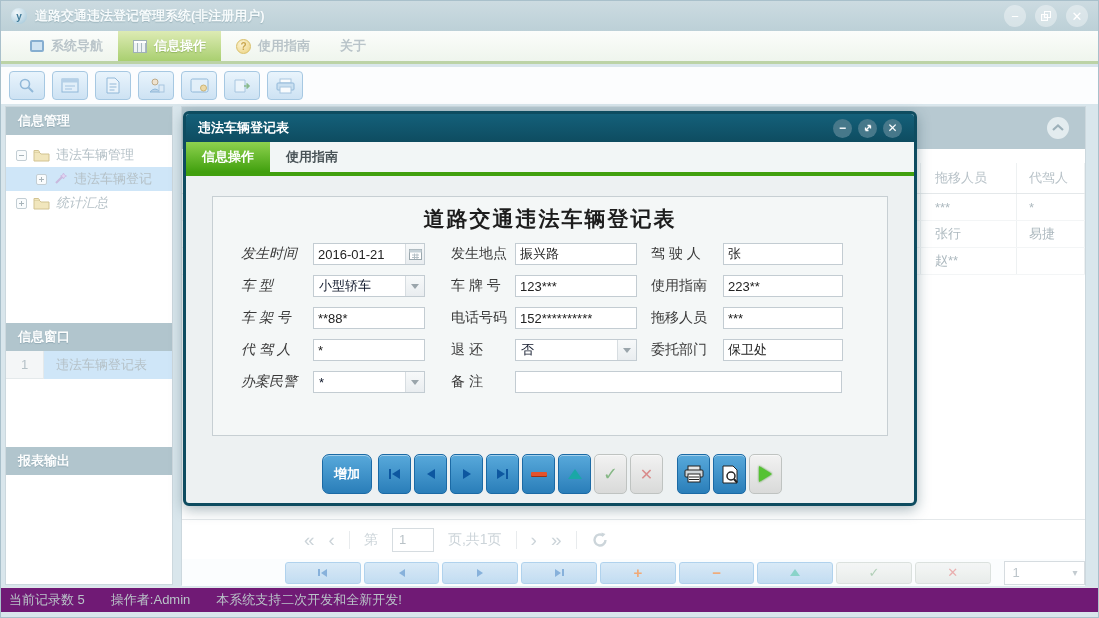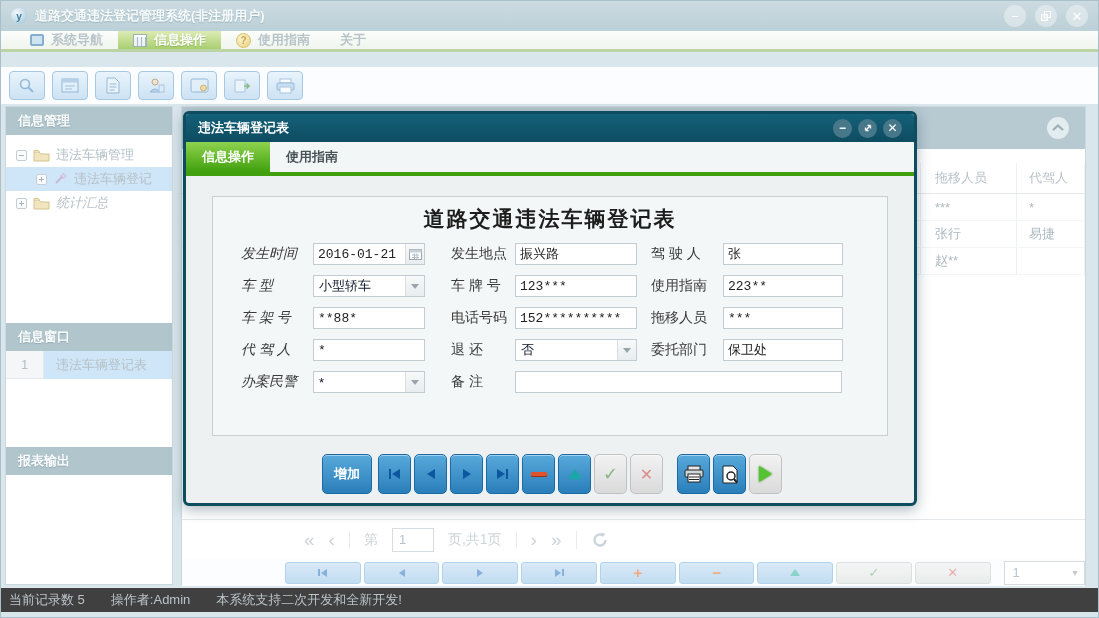--- a/index.html
+++ b/index.html
@@ -14,21 +14,21 @@
   .titlebar .title { color:#f7fbfc; font-size:13px; font-weight:bold; text-shadow:0 1px 1px rgba(120,150,160,.5); }
   .win-ctrls { margin-left:auto; display:flex; gap:9px; }
   .win-ctrl { width:22px; height:22px; border-radius:50%; background:rgba(255,255,255,.38);
     display:flex; align-items:center; justify-content:center; color:#fff; font-size:13px; cursor:pointer; }
   .restore-glyph { position:relative; width:10px; height:10px; }
   .restore-glyph span { position:absolute; width:7px; height:7px; border:1.5px solid #fff; background:transparent; }
   .restore-glyph span:first-child { right:0; top:0; }
   .restore-glyph span:last-child { left:0; bottom:0; background:rgba(255,255,255,.25); }
 
   
-  .menubar { position:absolute; left:0; top:30px; width:100%; height:21px;
+  .menubar { position:absolute; left:0; top:30px; width:100%; height:33px;
     background:linear-gradient(#fbfdfb,#eff5ed); border-bottom:3px solid #bcd3a6; display:flex; align-items:stretch; padding-left:14px; }
   .menu-item { display:flex; align-items:center; gap:7px; padding:0 15px; font-size:13px; font-weight:bold; color:#b9c4c9; cursor:pointer; }
   .menu-item.active { background:linear-gradient(#ddebb4,#a9cf70); color:#fff; text-shadow:0 1px 1px rgba(110,150,60,.5); }
   .mi-square { width:14px; height:12px; border:2px solid #86aed0; background:#cfe3f2; border-radius:2px; }
   .mi-grid { width:14px; height:13px; background:
      linear-gradient(#fff,#fff) 0 0/100% 2px no-repeat,
      repeating-linear-gradient(90deg,#eef3f5 0 3px,#a8b8bf 3px 4px),
      repeating-linear-gradient(#eef3f5 0 3px,#a8b8bf 3px 4px); border:1px solid #9fb0b8; }
   .mi-help { width:15px; height:15px; border-radius:50%; background:radial-gradient(circle at 35% 30%, #fbf3d4, #ecd27e);
     border:1px solid #d9c06a; color:#caa64e; font-size:10px; font-weight:bold; display:flex; align-items:center; justify-content:center; }
@@ -83,21 +83,21 @@
 
   .bottom-toolbar { position:absolute; left:0; top:452px; width:100%; height:27px; background:#fbfdfe; display:flex; align-items:center; padding-left:103px; gap:3px; }
   .bt-btn { width:80px; height:22px; border:1px solid #a8ceec; border-radius:3px; background:linear-gradient(#d6e8f7,#bcd9f0);
     display:flex; align-items:center; justify-content:center; opacity:.9; cursor:pointer; }
   .bt-btn.gray { background:linear-gradient(#f4f6f5,#e7ebe9); border-color:#d8dedb; }
   .bt-combo { margin-left:10px; width:86px; height:24px; border:1px solid #d6dce0; background:#fff; display:flex; align-items:center; cursor:pointer; }
   .bt-combo .val { flex:1; font-size:13px; color:#bcc5ca; padding-left:8px; }
   .bt-combo .arrow { width:18px; display:flex; justify-content:center; color:#c3cbd0; font-size:10px; }
 
   
-  .statusbar { position:absolute; left:0; top:586px; width:100%; height:25px; background:#404040; border-top:1px solid #e1e7ea;
+  .statusbar { position:absolute; left:0; top:586px; width:100%; height:25px; background:#701a75; border-top:1px solid #e1e7ea;
     display:flex; align-items:center; gap:26px; padding-left:8px; font-size:13px; color:#b9c3c8; }
 
   
   .dialog { position:absolute; left:182px; top:110px; width:734px; height:395px; border:3px solid #0e4c60; border-radius:6px;
     background:#edf1f2; box-shadow:0 4px 14px rgba(20,60,75,.35); z-index:10; }
   .dlg-title { height:28px; background:linear-gradient(#14607a,#0e4c60); display:flex; align-items:center; padding:0 12px;
     color:#fff; font-size:13px; font-weight:bold; border-radius:3px 3px 0 0; }
   .dlg-ctrls { margin-left:auto; display:flex; gap:6px; }
   .dlg-ctrl { width:19px; height:19px; border-radius:50%; background:#47788a; color:#fff; font-size:12px;
     display:flex; align-items:center; justify-content:center; cursor:pointer; }
@@ -108,30 +108,30 @@
   .dlg-body { position:relative; height:330px; }
   .form-box { position:absolute; left:26px; right:26px; top:20px; height:240px; border:1px solid #c7cfd3; background:#f4f7f7; }
   .form-title { margin-top:8px; text-align:center; font-family:"Liberation Serif","DejaVu Serif",serif;
     font-size:21px; font-weight:bold; color:#1d1d1d; letter-spacing:2px; }
   .frow { display:flex; align-items:center; margin:10px 0 0 28px; height:22px; }
   .flabel { font-size:14px; color:#3a3a3a; flex:none; }
   .l1 { width:72px;font-style:italic; } .l2 { width:64px; } .l3 { width:72px; }
   .g1gap { width:26px; flex:none; } .g2gap { width:14px; flex:none; }
   .ctrl { height:22px; border:1px solid #c3ccd2; background:#fff; display:flex; align-items:center; flex:none; }
   .w1 { width:112px; } .w2 { width:122px; } .w3 { width:120px; } .wide { width:327px; }
-  .ctrl input { border:none; outline:none; flex:1; min-width:0; height:100%; font-size:13px; color:#222; padding:0 4px; background:transparent; font-family:Liberation Mono, monospace; }
+  .ctrl input { border:none; outline:none; flex:1; min-width:0; height:100%; font-size:13px; color:#222; padding:0 4px; background:transparent; font-family:Liberation Sans, sans-serif; }
   .ctrl .sel-val { flex:1; font-size:13px; color:#0f172a; padding-left:5px; }
   .ctrl .side-btn { width:19px; height:100%; border-left:1px solid #d7dde1; background:linear-gradient(#f7f9fa,#e9edf0);
     display:flex; align-items:center; justify-content:center; cursor:pointer; flex:none; }
   .dd-arrow { width:0; height:0; border-left:4px solid transparent; border-right:4px solid transparent; border-top:5px solid #9aa5ab; }
 
   .dlg-btnrow { position:absolute; left:136px; top:278px; display:flex; gap:3px; align-items:center; }
   .dlg-btn { height:40px; border:1px solid #1b6aa5; border-radius:5px; background:linear-gradient(#58a9db,#2a7eb9);
     box-shadow:inset 0 1px 0 rgba(255,255,255,.45); display:flex; align-items:center; justify-content:center; cursor:pointer; }
-  .dlg-btn.add { width:50px; color:#fff; font-size:13px; font-weight:bold; margin-right:3px; }
+  .dlg-btn.add { width:50px; color:#fff; font-size:13px; font-weight:bold; margin-right:3px;border-radius:7px; }
   .dlg-btn.sq { width:33px; }
   .dlg-btn.gray { background:linear-gradient(#f2f2f2,#d9dad9); border-color:#bfc3c1; }
   .gap8 { width:8px; }
   .nav-glyph { display:flex; align-items:center; gap:1px; }
   .vbar { width:2px; height:10px; background:#0d57a0; }
   .tri-l { width:0; height:0; border-top:5px solid transparent; border-bottom:5px solid transparent; border-right:8px solid #0d57a0; }
   .tri-r { width:0; height:0; border-top:5px solid transparent; border-bottom:5px solid transparent; border-left:8px solid #0d57a0; }
   .hbar { width:16px; height:4px; background:#e2532d; border-radius:1px; box-shadow:0 1px 0 #9e2f12; }
   .tri-up { width:0; height:0; border-left:7px solid transparent; border-right:7px solid transparent; border-bottom:10px solid #1aa7a7; }
   .chk { color:#85b885; font-size:18px; font-weight:bold; }

